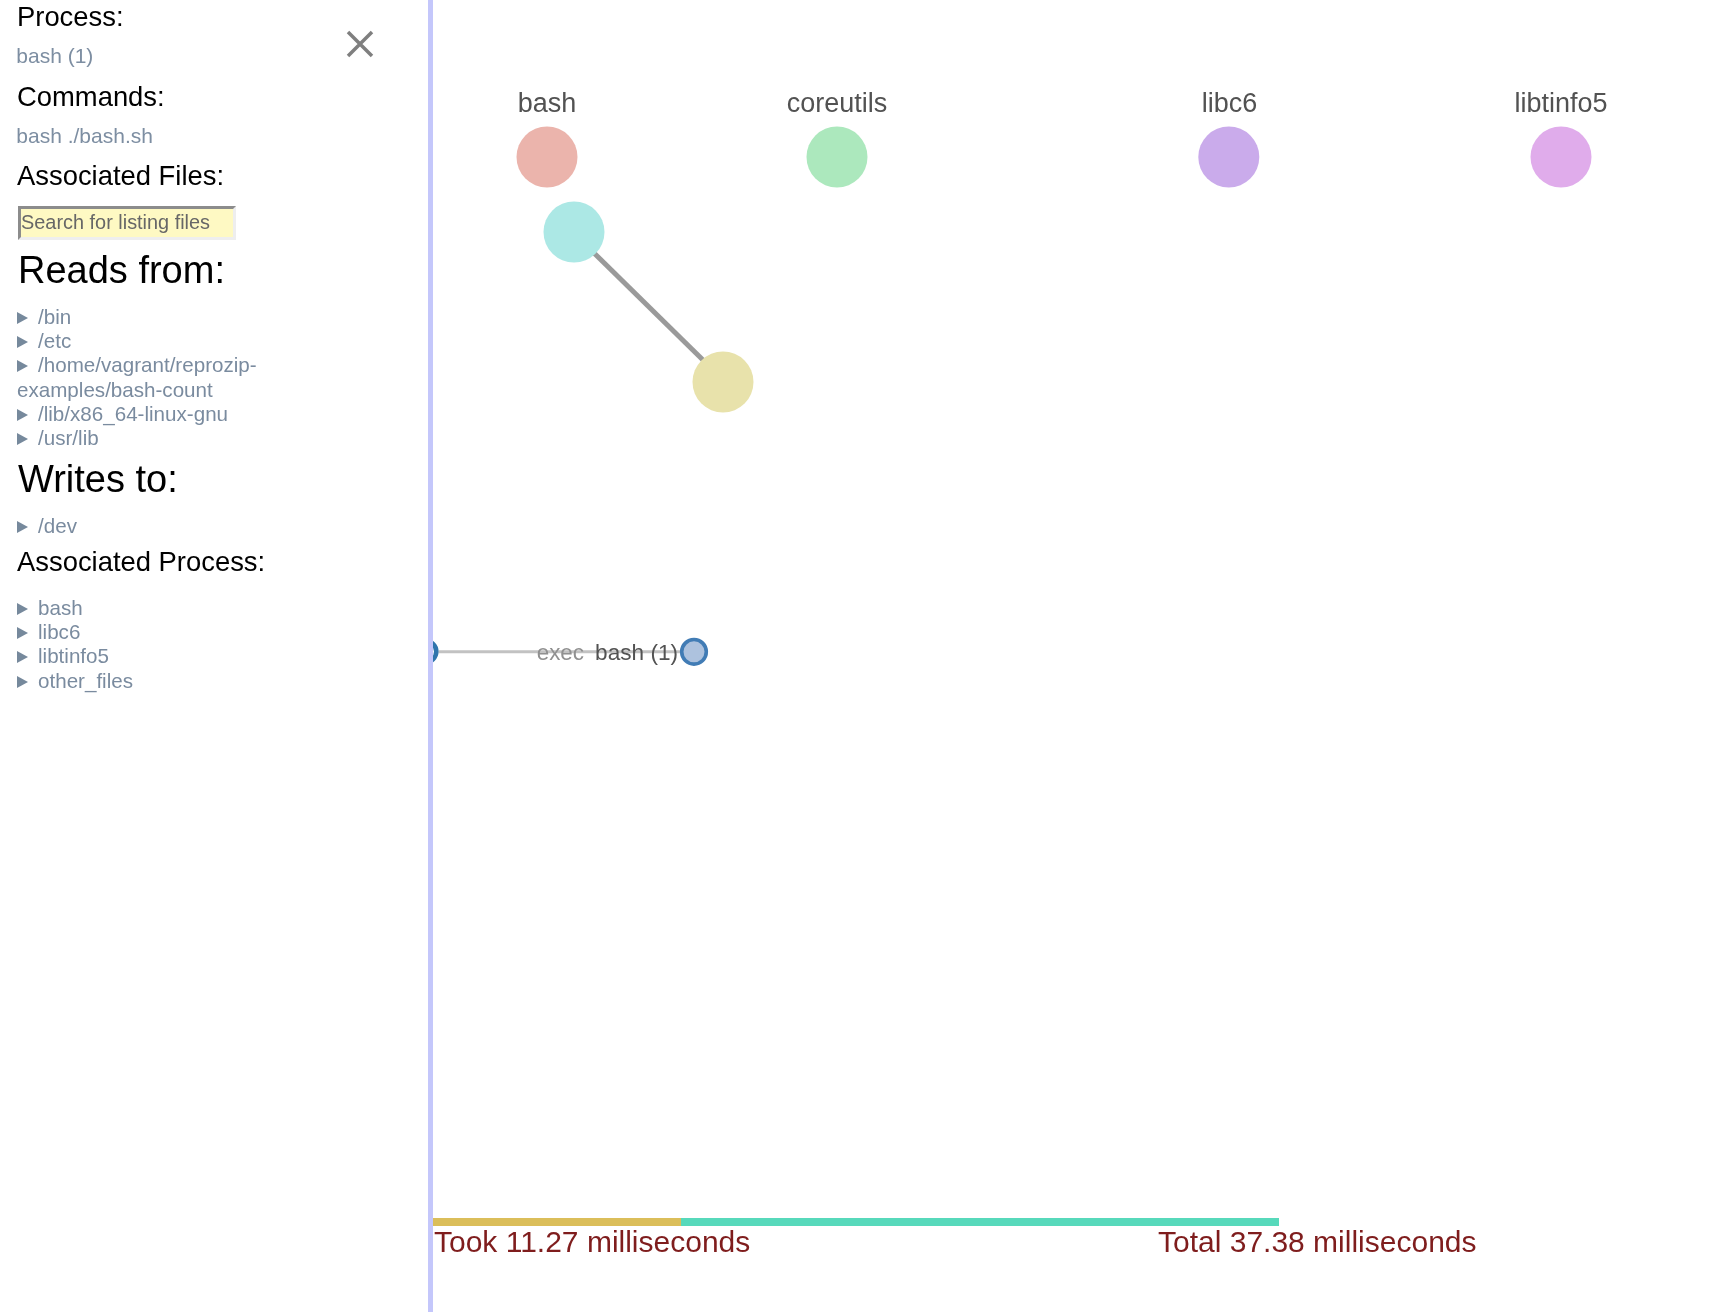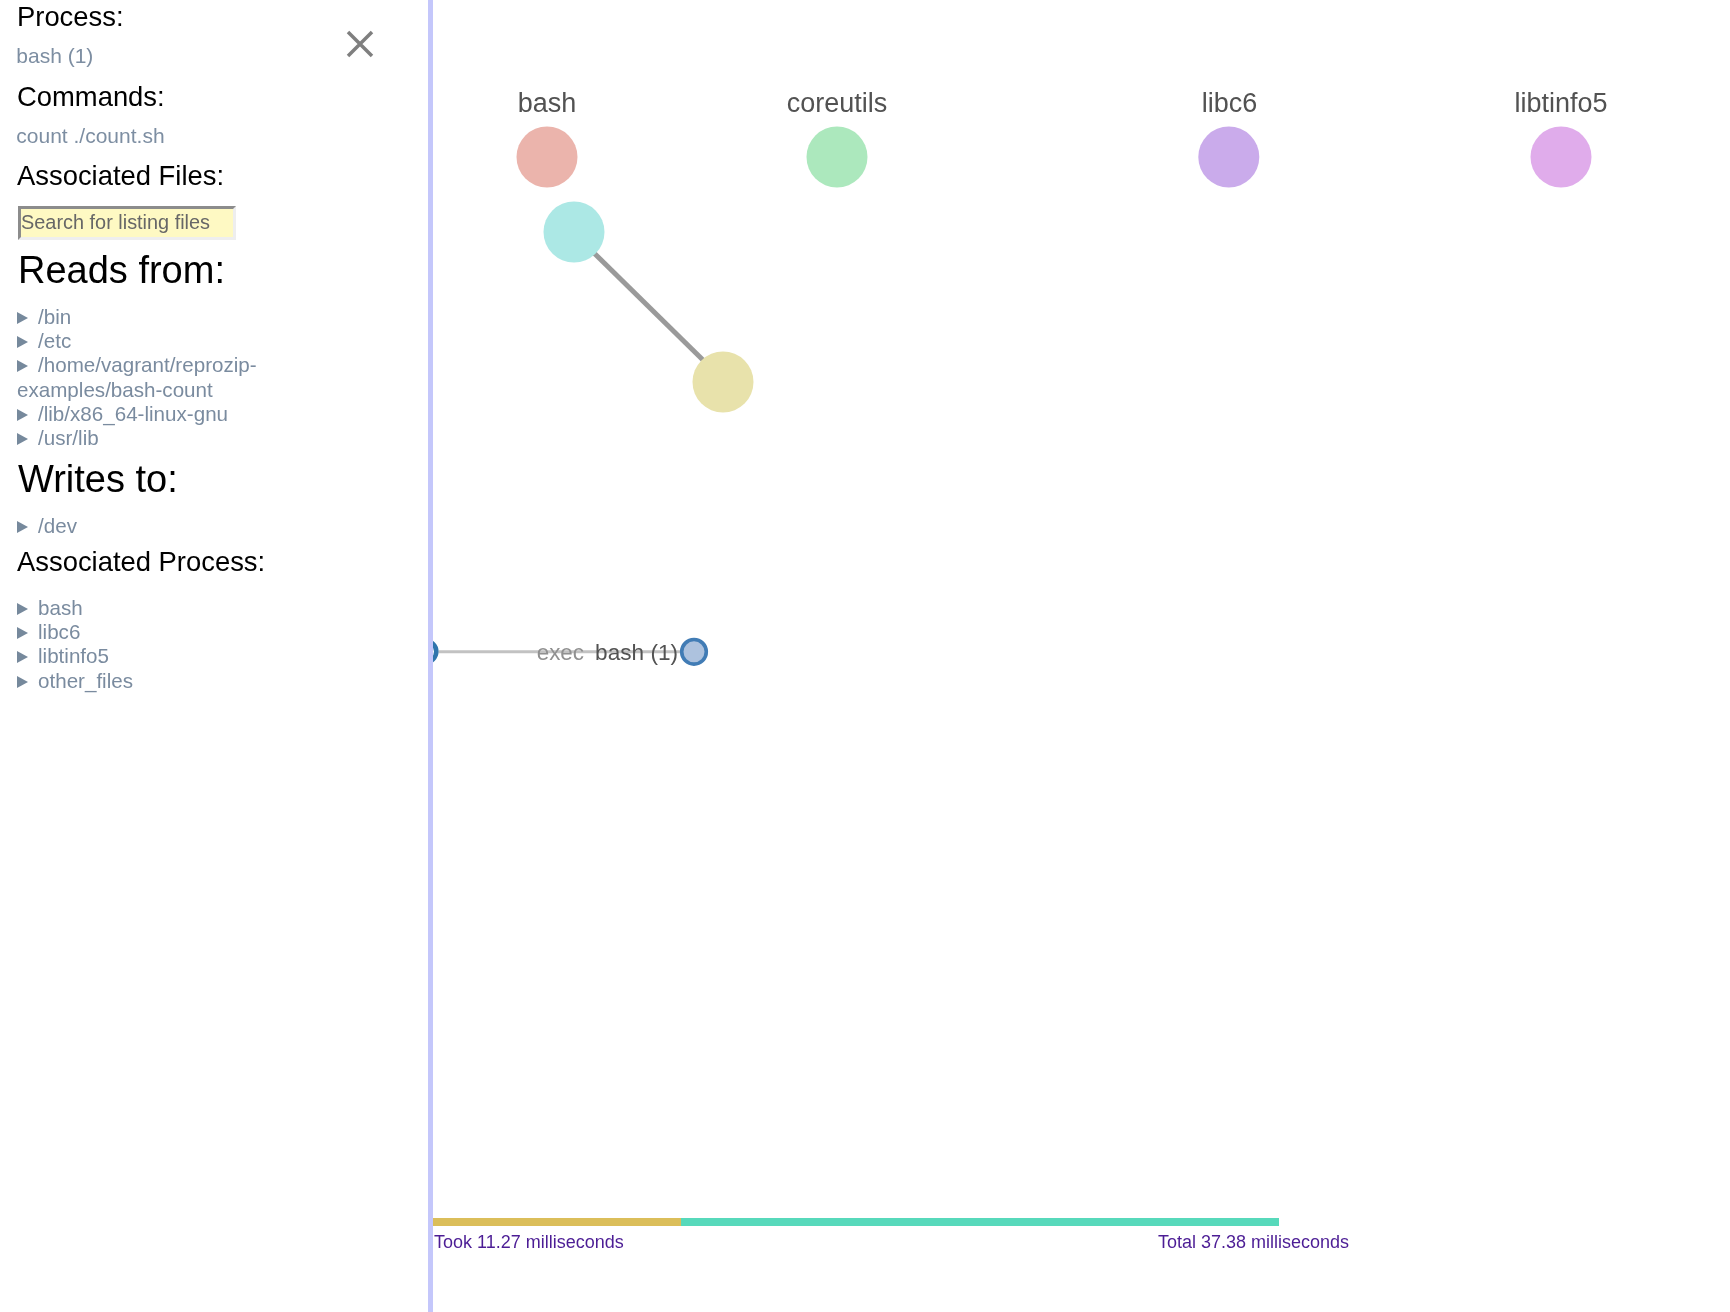--- a/index.html
+++ b/index.html
@@ -35,21 +35,21 @@
   
   #graph{position:absolute;left:0;top:0;width:1730px;height:1312px;}
 
   .pkg-label{font-family:"Liberation Sans","DejaVu Sans",sans-serif;font-size:27px;fill:#525252;text-anchor:middle;}
   .edge-exec{font-family:"Liberation Sans","DejaVu Sans",sans-serif;font-size:22.4px;fill:#909090;}
   .node-lbl{font-family:"Liberation Sans","DejaVu Sans",sans-serif;font-size:22.6px;fill:#525252;text-anchor:end;}
 
   
   #bar-gold{position:absolute;height:8px;background:#dbbe5a;}
   #bar-teal{position:absolute;height:8px;background:#57d9bb;}
-  .bar-cap{position:absolute;color:#4c1d95;font-size:18px;line-height:22.7px;white-space:nowrap;}
+  .bar-cap{position:absolute;color:#7f1d1d;font-size:30px;line-height:22.7px;white-space:nowrap;}
 </style>
 </head>
 <body>
 
 <div id="root">
 
   <svg id="graph" viewBox="0 0 1730 1312">
 
     <g>
       <line x1="594" y1="253" x2="704" y2="361" stroke-width="5" stroke="#9a9a9a"></line>
@@ -84,21 +84,21 @@
   <div id="bar-teal" style="left: 681px; top: 1218px; width: 598px; background: rgb(87, 217, 187);"></div>
   <div class="bar-cap" style="left:434px;top:1231px">Took 11.27 milliseconds</div>
   <div class="bar-cap" style="left:1158px;top:1231px">Total 37.38 milliseconds</div>
 
   <div id="panel">
 
     <div class="p-head" style="top:3px">Process:</div>
     <div class="p-sub" style="top:45px">bash (1)</div>
 
     <div class="p-head" style="top:83px">Commands:</div>
-    <div class="p-sub" style="top:125px">count ./count.sh</div>
+    <div class="p-sub" style="top:125px">bash ./bash.sh</div>
 
     <div class="p-head" style="top:162px">Associated Files:</div>
 
     <input id="search-box" type="text" placeholder="Search for listing files" value="" style="">
 
     <div class="p-bighead" style="top:251px">Reads from:</div>
 
     <div class="tree" id="reads-tree" style="top:305px">
         <div class="tnode"><span class="tri"></span><span class="tlabel">/bin</span></div>
         <div class="tnode"><span class="tri"></span><span class="tlabel">/etc</span></div>

